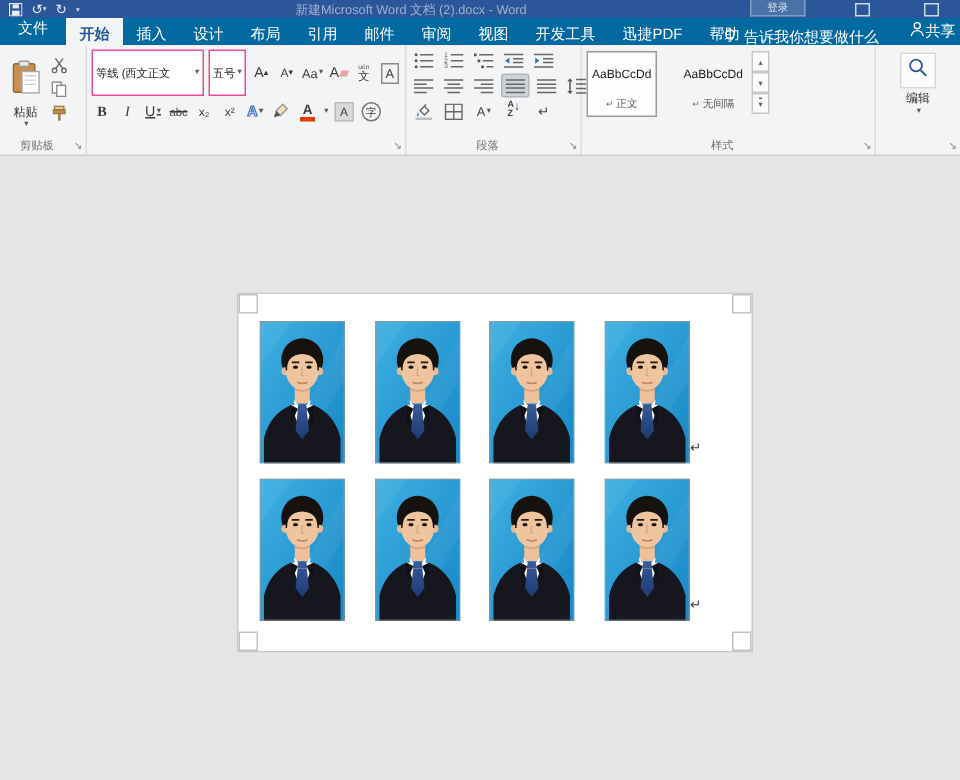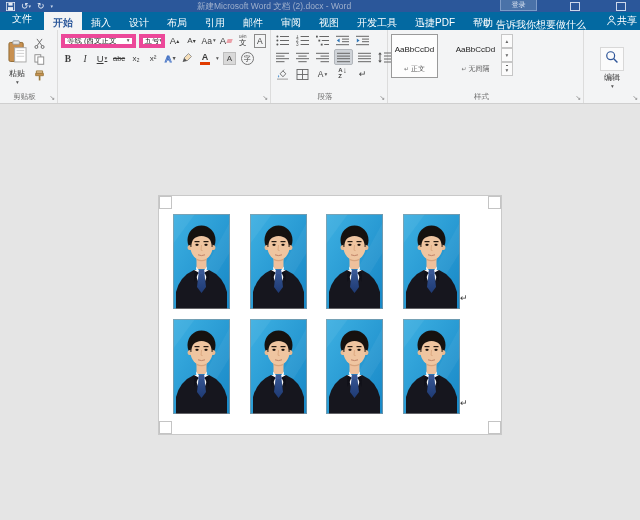--- a/index.html
+++ b/index.html
@@ -34,21 +34,21 @@
   
   .grp.clipboard{width:58px;display:flex}
   .paste{width:28px;display:flex;flex-direction:column;align-items:center;padding-top:2px;gap:1px}
   .paste .lbl{font-size:8px;color:#333}
   .clipcol{display:flex;flex-direction:column;justify-content:flex-start;gap:4px;padding-top:4px}
   .clipcol .btn{width:16px;height:12px}
   .clipcol svg{width:11px;height:11px}
 
   
   .grp.font{width:213px}
-  .combo{background:#fff;border:4px solid #ec4899;height:14px;display:flex;align-items:center;
+  .combo{background:#fff;border:1px solid #ec4899;height:31px;display:flex;align-items:center;
          font-size:7.5px;padding:0 2px;color:#222;white-space:nowrap;overflow:hidden;box-sizing:border-box}
   .combo .caret{margin-left:auto}
   .fbtn{height:15px;min-width:12px;padding:0 1px;font-size:9.5px;color:#3b3b3b}
   .fbtn svg{width:13px;height:13px}
   .sup{font-size:6px;line-height:6px}
   .stack{display:flex;flex-direction:column;align-items:center;line-height:1}
   .stack .t{font-size:4.5px;color:#555}
   .stack .b{font-size:7.5px;color:#333}
   .boxed{border:1px solid #8a8a8a;width:12px;height:12px;font-size:8.5px;display:flex;align-items:center;justify-content:center}
   .colorbar{display:flex;flex-direction:column;align-items:center;line-height:1}
@@ -76,21 +76,21 @@
   .card.h1 .prev{font-size:15px;color:#1f3864;font-weight:bold;font-family:"Liberation Serif",serif}
   .card .nm{font-size:7px;color:#555;white-space:nowrap}
   .card .nm .pfx{font-size:6px;color:#777}
   .galarrows{display:flex;flex-direction:column;margin-left:2px;padding-top:1px}
   .galarrows .ab{width:12px;height:14px;border:1px solid #c6c6c6;background:#fbfbfb;display:flex;align-items:center;
                  justify-content:center;font-size:5.5px;color:#666;box-sizing:border-box}
   .galarrows .ab.more span{border-top:1px solid #666;padding-top:0.5px}
 
   
   .grp.edit{flex:1;border-right:none;display:flex;flex-direction:column;align-items:center}
-  .editbtn{margin-top:14px;width:30px;display:flex;flex-direction:column;align-items:center;gap:1px}
+  .editbtn{margin-top:2px;width:30px;display:flex;flex-direction:column;align-items:center;gap:1px}
   .editbtn .mg{width:22px;height:22px;border:1px solid #d8d8d8;background:#fbfbfb;display:flex;align-items:center;justify-content:center}
   .editbtn svg{width:14px;height:14px}
   .editbtn .lbl{font-size:8px;color:#333}
 
   
   .workspace{position:relative;height:416px;background:#e5e5e5}
   .page{position:absolute;left:158px;top:91px;width:342px;height:238px;background:#fff;
         border:1px solid #c9c9c9;box-sizing:content-box}
   .cmark{position:absolute;width:13px;height:13px;border:1px solid #c4c4c4;box-sizing:border-box}
   .cmark.tl{left:0;top:0}.cmark.tr{right:0;top:0}.cmark.bl{left:0;bottom:0}.cmark.br{right:0;bottom:0}

